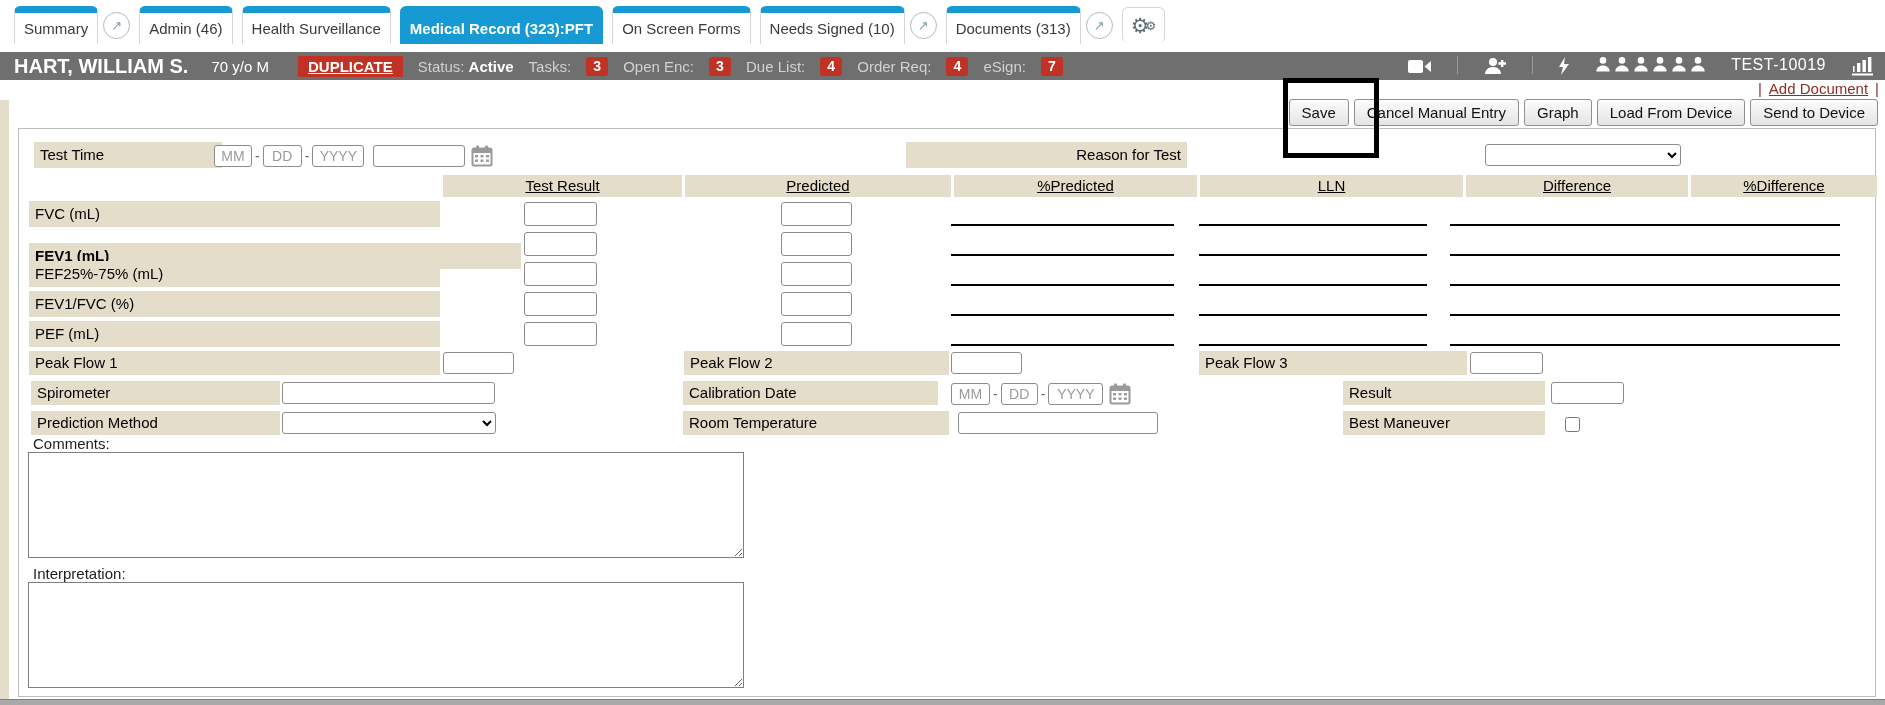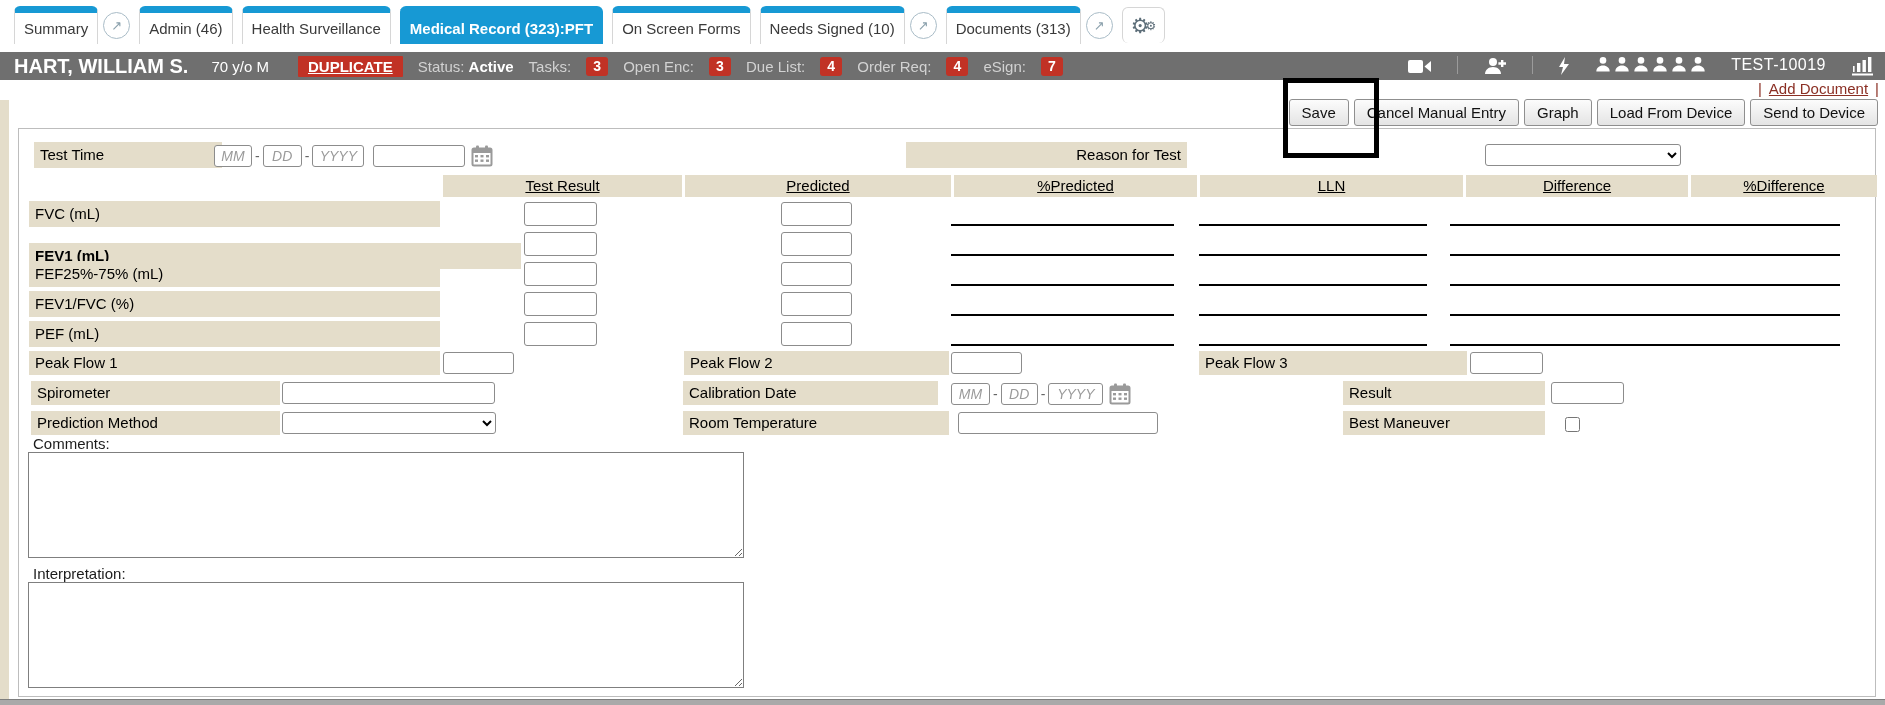--- a/index.html
+++ b/index.html
@@ -53,21 +53,21 @@
   .lbl.r{text-align:right;padding-right:6px;padding-left:0;}
   .lbl.h24{height:24px;line-height:24px;}
   .hcell{position:absolute;top:46px;height:22px;line-height:22px;background:#e4ddca;text-align:center;
          font-size:15px;text-decoration:underline;}
   .box{position:absolute;height:24px;border:1px solid #8c8c8c;border-radius:3px;box-sizing:border-box;
        font-size:14px;padding:0 4px;font-family:inherit;}
   .box.h22{height:22px;}
   .bline{position:absolute;height:2px;background:#000;}
   .dgroup{position:absolute;display:flex;align-items:center;gap:4px;}
   .dbox{height:22px;border:1px solid #8c8c8c;border-radius:3px;box-sizing:border-box;text-align:center;
-        font-size:14px;color:#444;font-family:inherit;padding:0 2px;font-style:italic;}
+        font-size:14px;color:#444;font-family:inherit;padding:0 2px;}
   .dbox::placeholder{color:#9a9a9a;}
   .dash{color:#666;font-size:14px;margin:0 -1px;}
   .calbtn{width:26px;height:24px;background:none;border:none;padding:0;cursor:pointer;display:flex;
           align-items:center;justify-content:center;}
   select.sel{position:absolute;height:22px;border:1px solid #8c8c8c;border-radius:3px;background:#fff;
              font-size:14px;font-family:inherit;box-sizing:border-box;}
   .seclbl{position:absolute;font-size:15px;color:#1c1c1c;}
   .ta{position:absolute;border:1px solid #7f7f7f;font-size:14px;font-family:inherit;box-sizing:border-box;
       resize:both;}
   .chk{position:absolute;width:15px;height:15px;}

